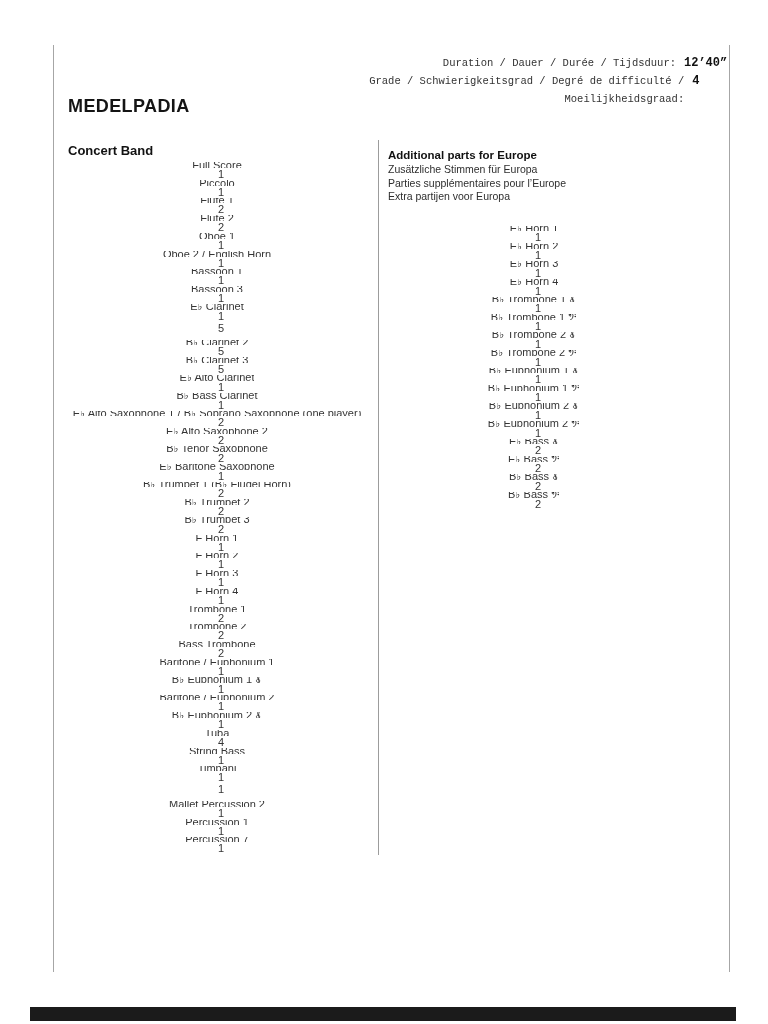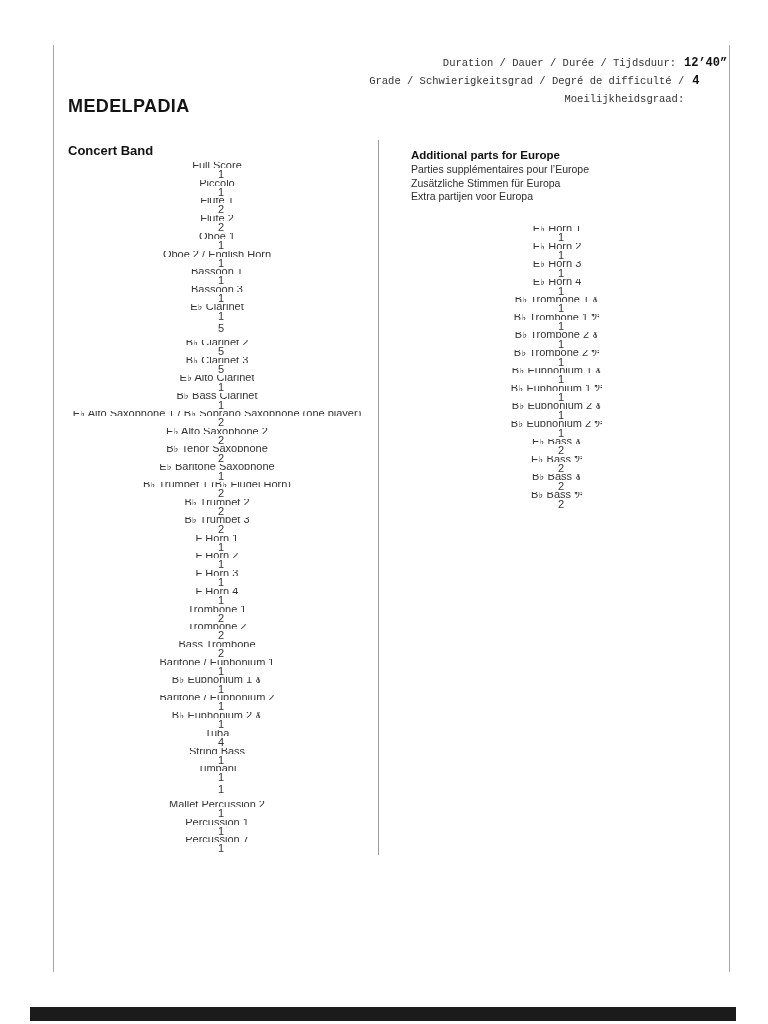--- a/index.html
+++ b/index.html
@@ -21,21 +21,21 @@
   }
 
   .meta{position:absolute;left:334px;top:54px;width:390px;font-family:Liberation Mono, monospace;}
   .meta-row{display:flex;justify-content:flex-end;align-items:baseline;line-height:18px;}
   .meta-label{font-size:10.5px;color:#333;text-align:right;}
   .meta-value{width:48px;padding-left:8px;box-sizing:border-box;font-size:12px;font-weight:700;color:#111;text-align:left;}
 
   .col-divider{position:absolute;left:378px;top:140px;width:1px;height:715px;background:#9c9c9c;}
 
   .left-col{position:absolute;left:68px;top:141px;width:298px;}
-  .right-col{position:absolute;left:411px;top:148px;width:292px;}
+  .right-col{position:absolute;left:388px;top:148px;width:292px;}
 
   .section-heading{font-size:13px;font-weight:700;color:#121212;line-height:19px;}
   .right-col .section-heading{font-size:11.5px;line-height:15px;}
   .subheading{font-size:10.5px;line-height:13.5px;color:#2e2e2e;}
 
   .rows{margin-top:2px;}
   .right-col .rows{margin-top:22px;}
   .row{display:flex;align-items:center;height:17.75px;font-size:11px;color:#353535;flex-direction:column;}
   .row .nm{flex:1;display:flex;align-items:center;white-space:nowrap;overflow:hidden;}
   .row .qty{width:14px;text-align:right;}
@@ -343,22 +343,22 @@
           <span>Percussion 7</span>
 
         </span>
         <span class="qty">1</span>
       </div>
     </div>
 </div>
 
 <div class="right-col">
   <div class="section-heading">Additional parts for Europe</div>
+  <div class="subheading">Zusätzliche Stimmen für Europa</div>
   <div class="subheading">Parties supplémentaires pour l’Europe</div>
-  <div class="subheading">Zusätzliche Stimmen für Europa</div>
   <div class="subheading">Extra partijen voor Europa</div>
   <div class="rows">
 
   <div class="row">
         <span class="nm">
           <span>E♭ Horn 1</span>
 
         </span>
         <span class="qty">1</span>
       </div>

